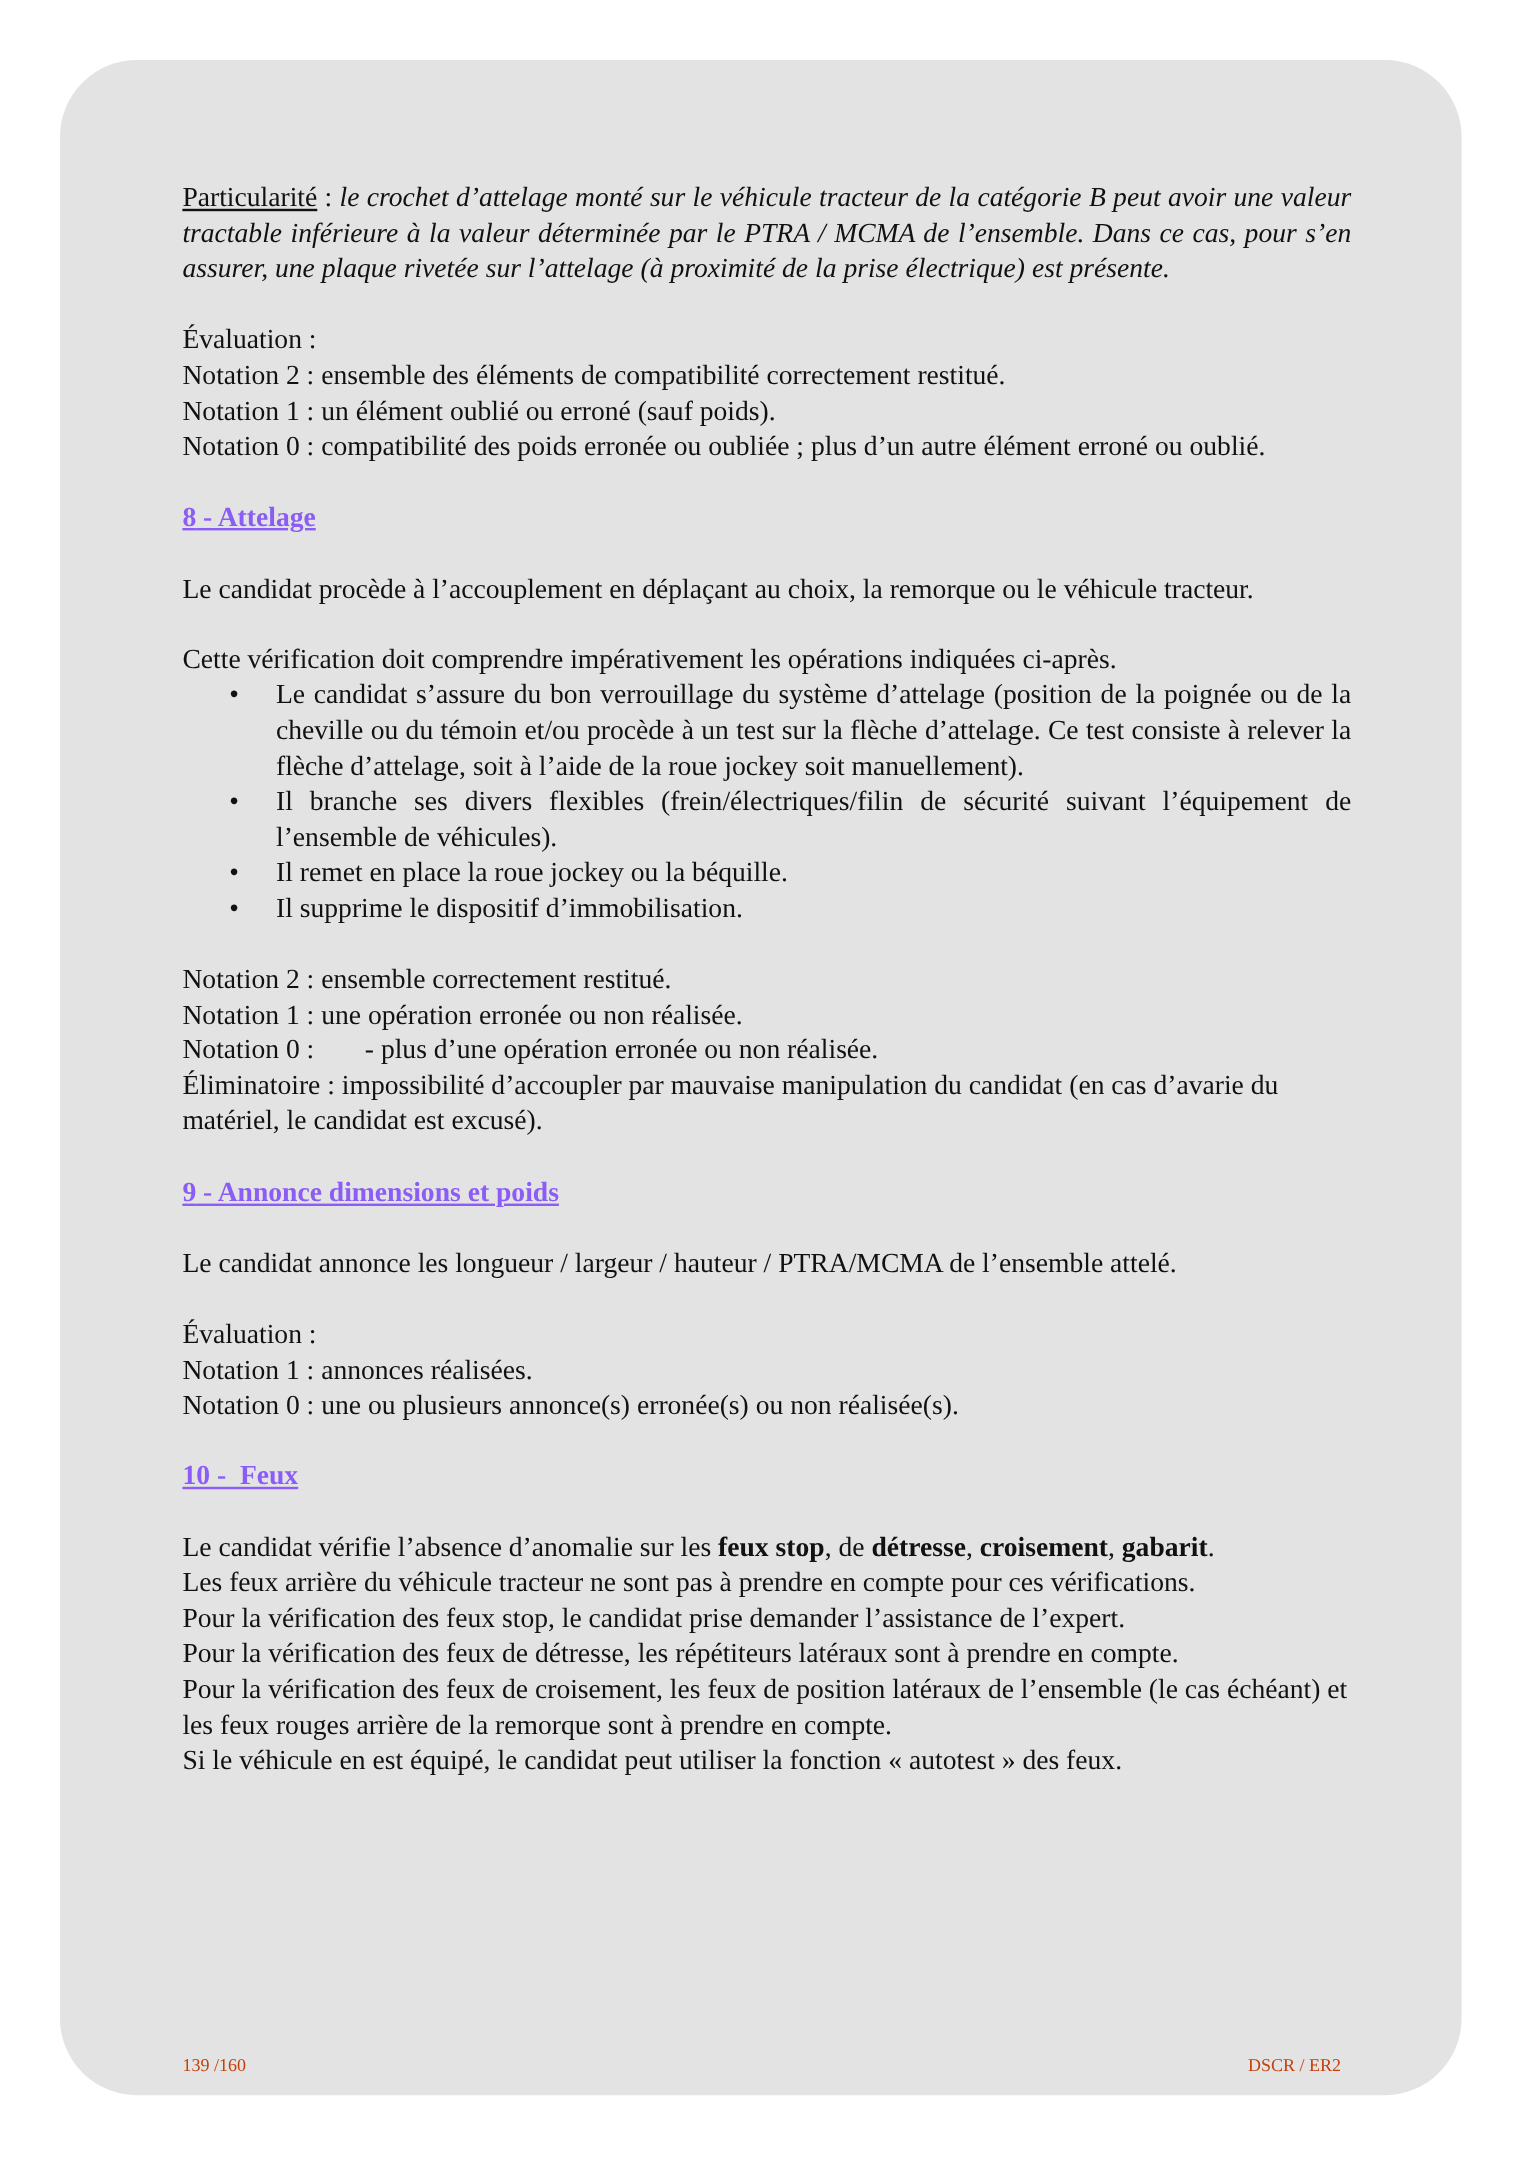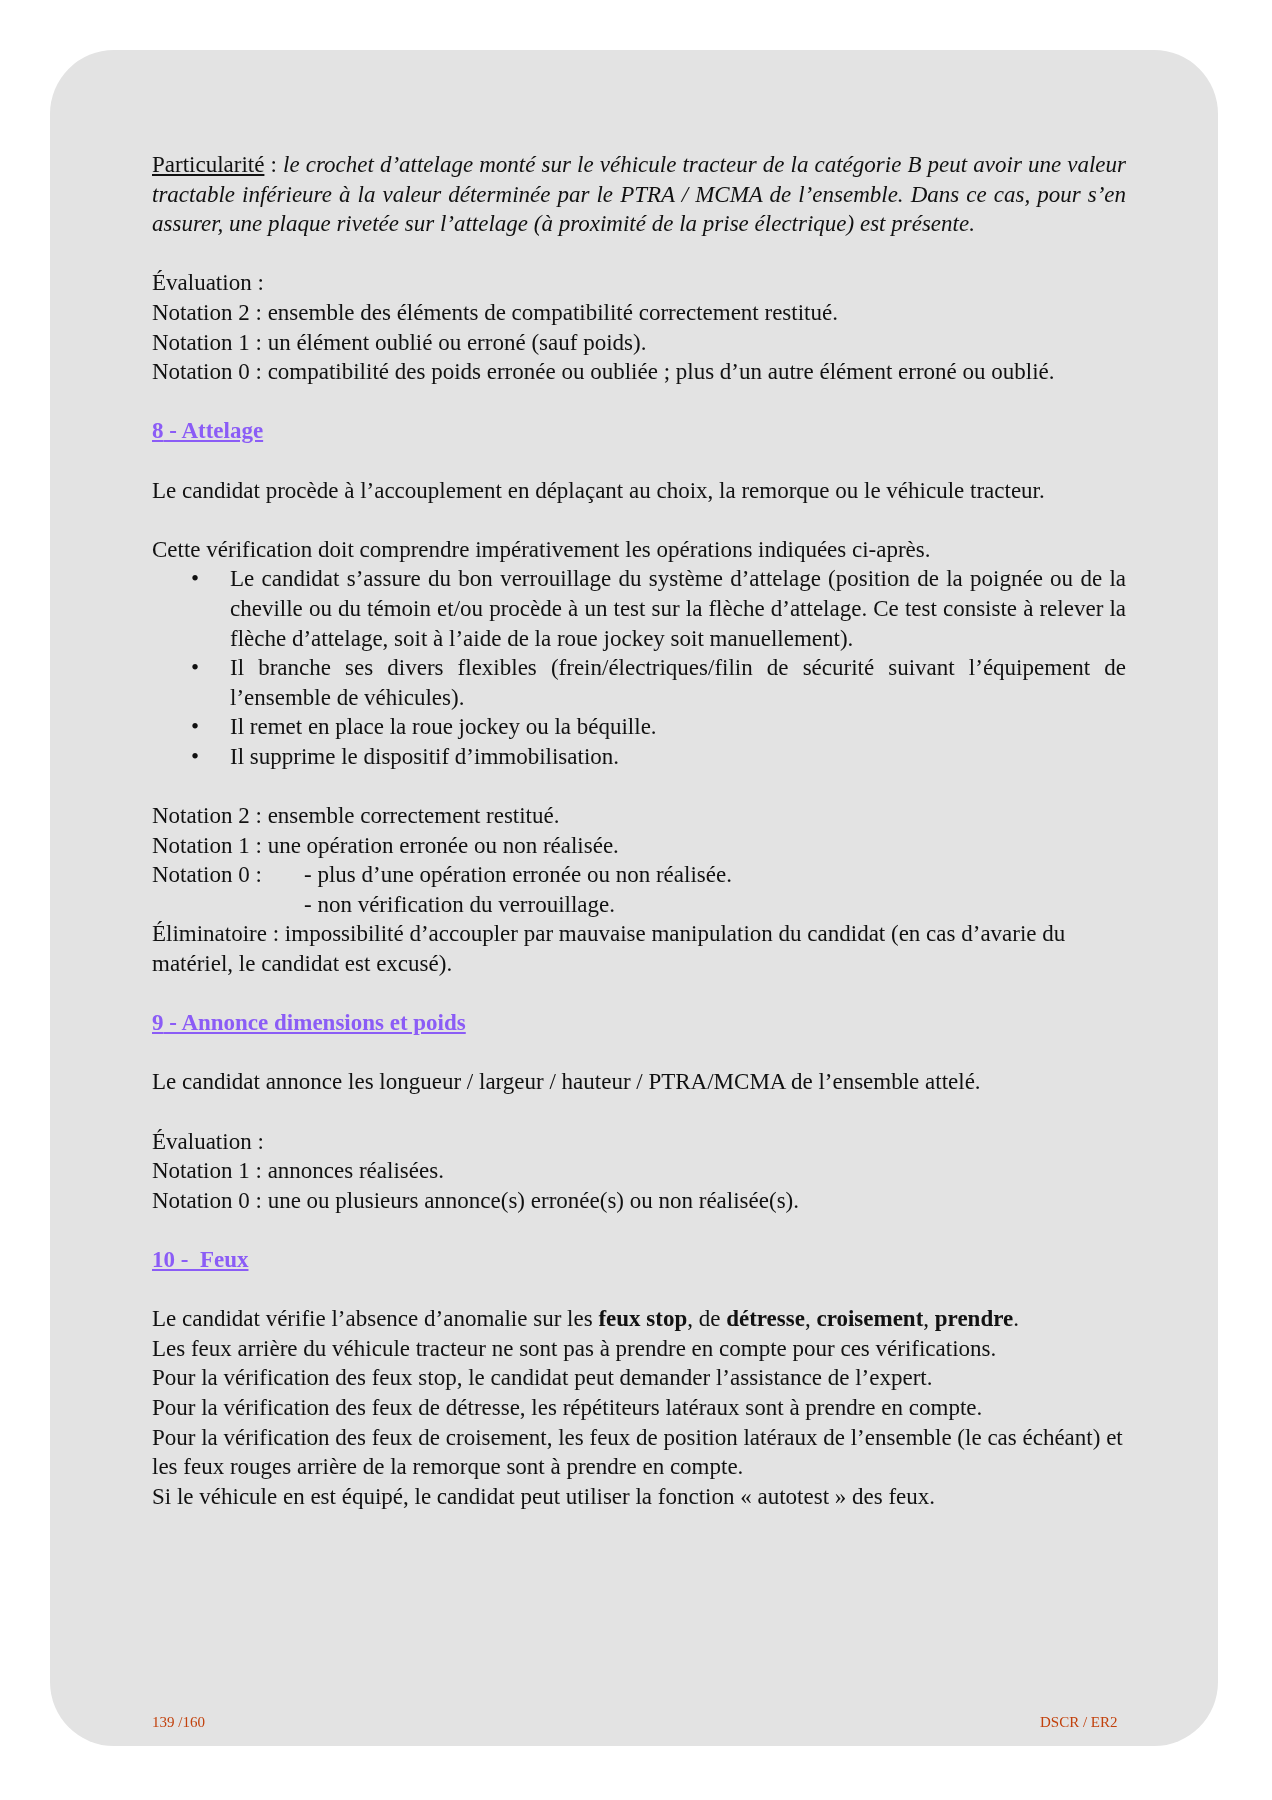--- a/index.html
+++ b/index.html
@@ -64,24 +64,20 @@
     <li><span class="dot">•</span><span>Il supprime le dispositif d’immobilisation.</span></li>
   </ul>
   <div class="gap"></div>
 
   <p>Notation 2 : ensemble correctement restitué.</p>
   <p>Notation 1 : une opération erronée ou non réalisée.</p>
   <div class="indent-row">
     <span class="lbl">Notation 0 :</span>
     <span>- plus d’une opération erronée ou non réalisée.</span>
   </div>
-  <div class="indent-row">
-    <span class="lbl"></span>
-    <span>- non vérification du verrouillage.</span>
-  </div>
   <p style="width:930px">Éliminatoire : impossibilité d’accoupler par mauvaise manipulation du candidat (en cas d’avarie du matériel, le candidat est excusé).</p>
   <div class="gap"></div>
 
   <p class="heading">
     <span>9</span><span> - Annonce dimensions et poids</span>
   </p>
   <div class="gap"></div>
 
   <p>Le candidat annonce les longueur / largeur / hauteur / PTRA/MCMA de l’ensemble attelé.</p>
   <div class="gap"></div>
@@ -90,23 +86,23 @@
   <p>Notation 1 : annonces réalisées.</p>
   <p>Notation 0 : une ou plusieurs annonce(s) erronée(s) ou non réalisée(s).</p>
   <div class="gap"></div>
 
   <p class="heading">
     <span>10</span><span style="white-space:pre"> -  Feux</span>
   </p>
   <div class="gap"></div>
 
   <p>
-    <span>Le candidat vérifie l’absence d’anomalie sur les </span><b>feux stop</b><span>, de </span><b>détresse</b><span>, </span><b>croisement</b><span>, </span><b>prendre</b><span>.</span>
+    <span>Le candidat vérifie l’absence d’anomalie sur les </span><b>feux stop</b><span>, de </span><b>détresse</b><span>, </span><b>croisement</b><span>, </span><b>gabarit</b><span>.</span>
   </p>
   <p>Les feux arrière du véhicule tracteur ne sont pas à prendre en compte pour ces vérifications.</p>
-  <p>Pour la vérification des feux stop, le candidat peut demander l’assistance de l’expert.</p>
+  <p>Pour la vérification des feux stop, le candidat prise demander l’assistance de l’expert.</p>
   <p>Pour la vérification des feux de détresse, les répétiteurs latéraux sont à prendre en compte.</p>
   <p>Pour la vérification des feux de croisement, les feux de position latéraux de l’ensemble (le cas échéant) et les feux rouges arrière de la remorque sont à prendre en compte.</p>
   <p>Si le véhicule en est équipé, le candidat peut utiliser la fonction « autotest » des feux.</p>
 </div>
 
 <div class="footer" style="left:152px">139 /160</div>
 <div class="footer" style="left:1040px">DSCR / ER2</div>
 
 </body></html>

